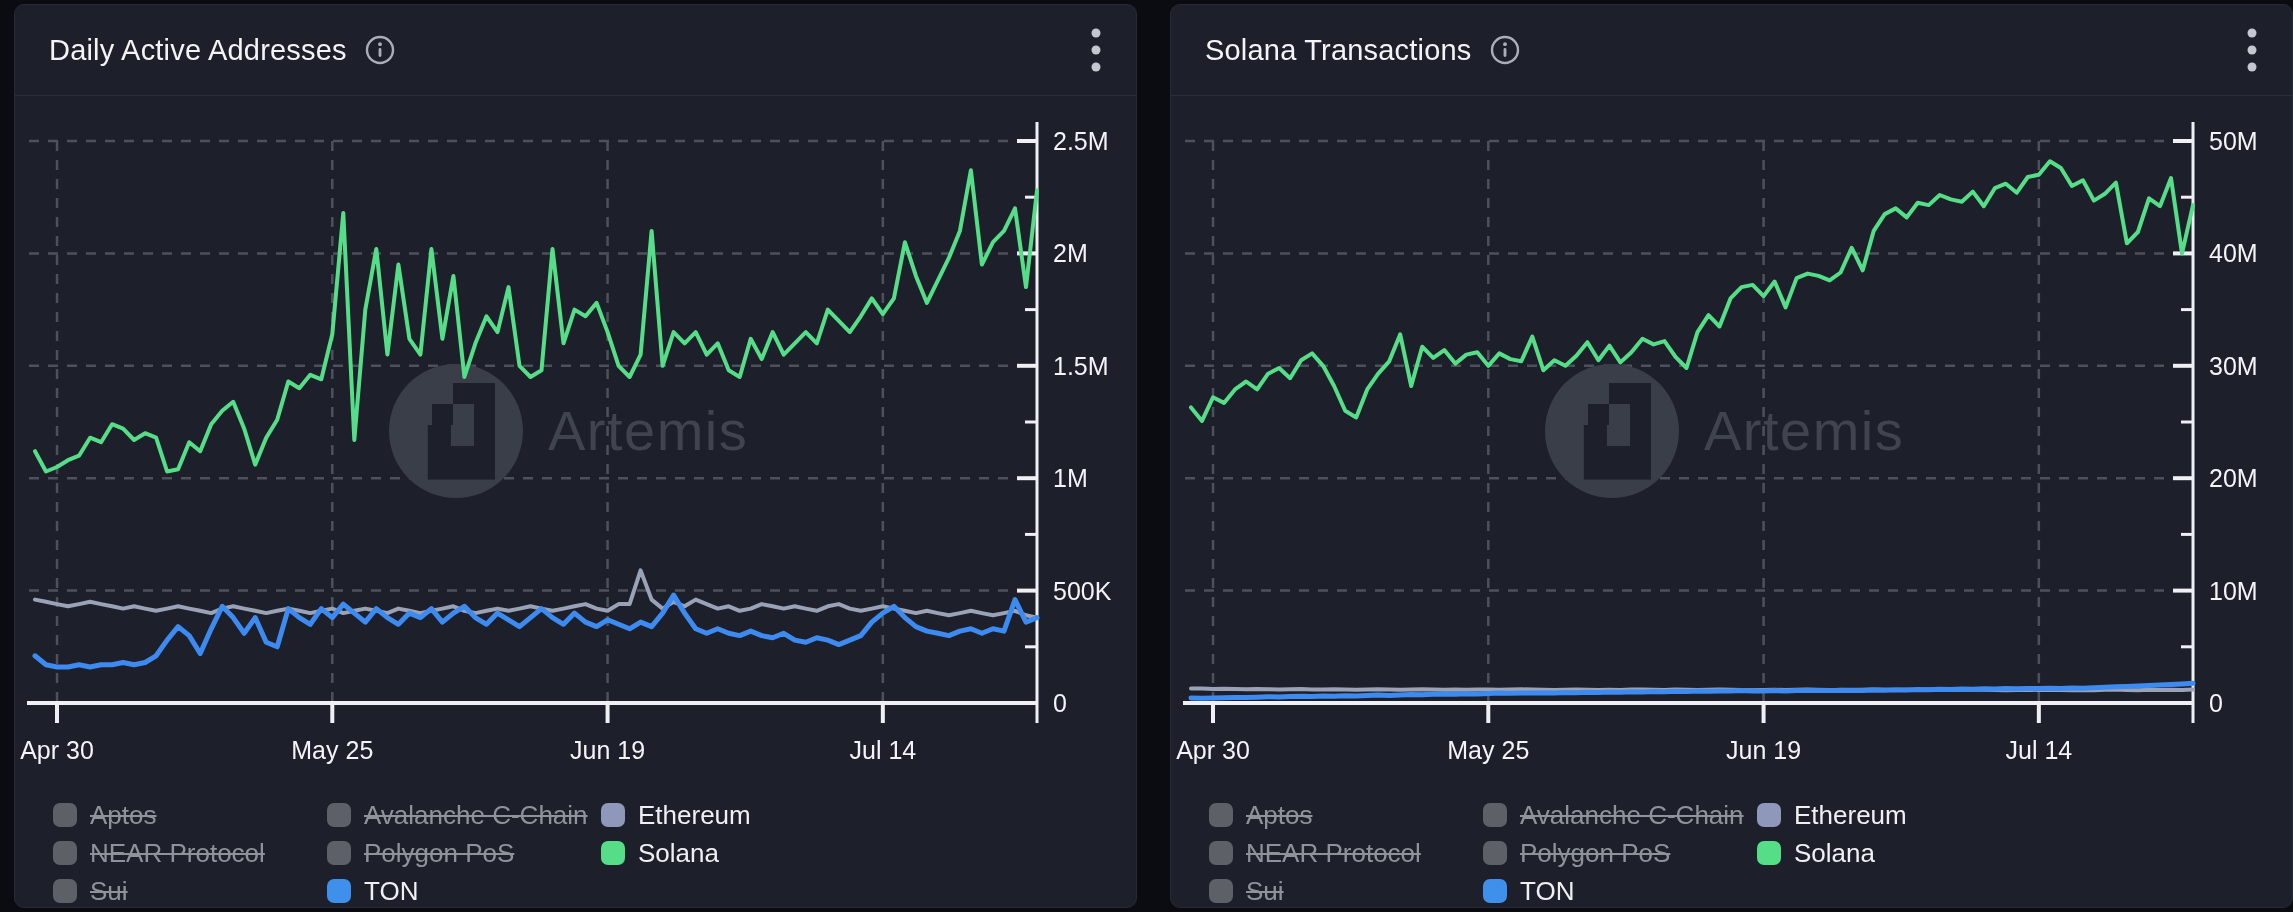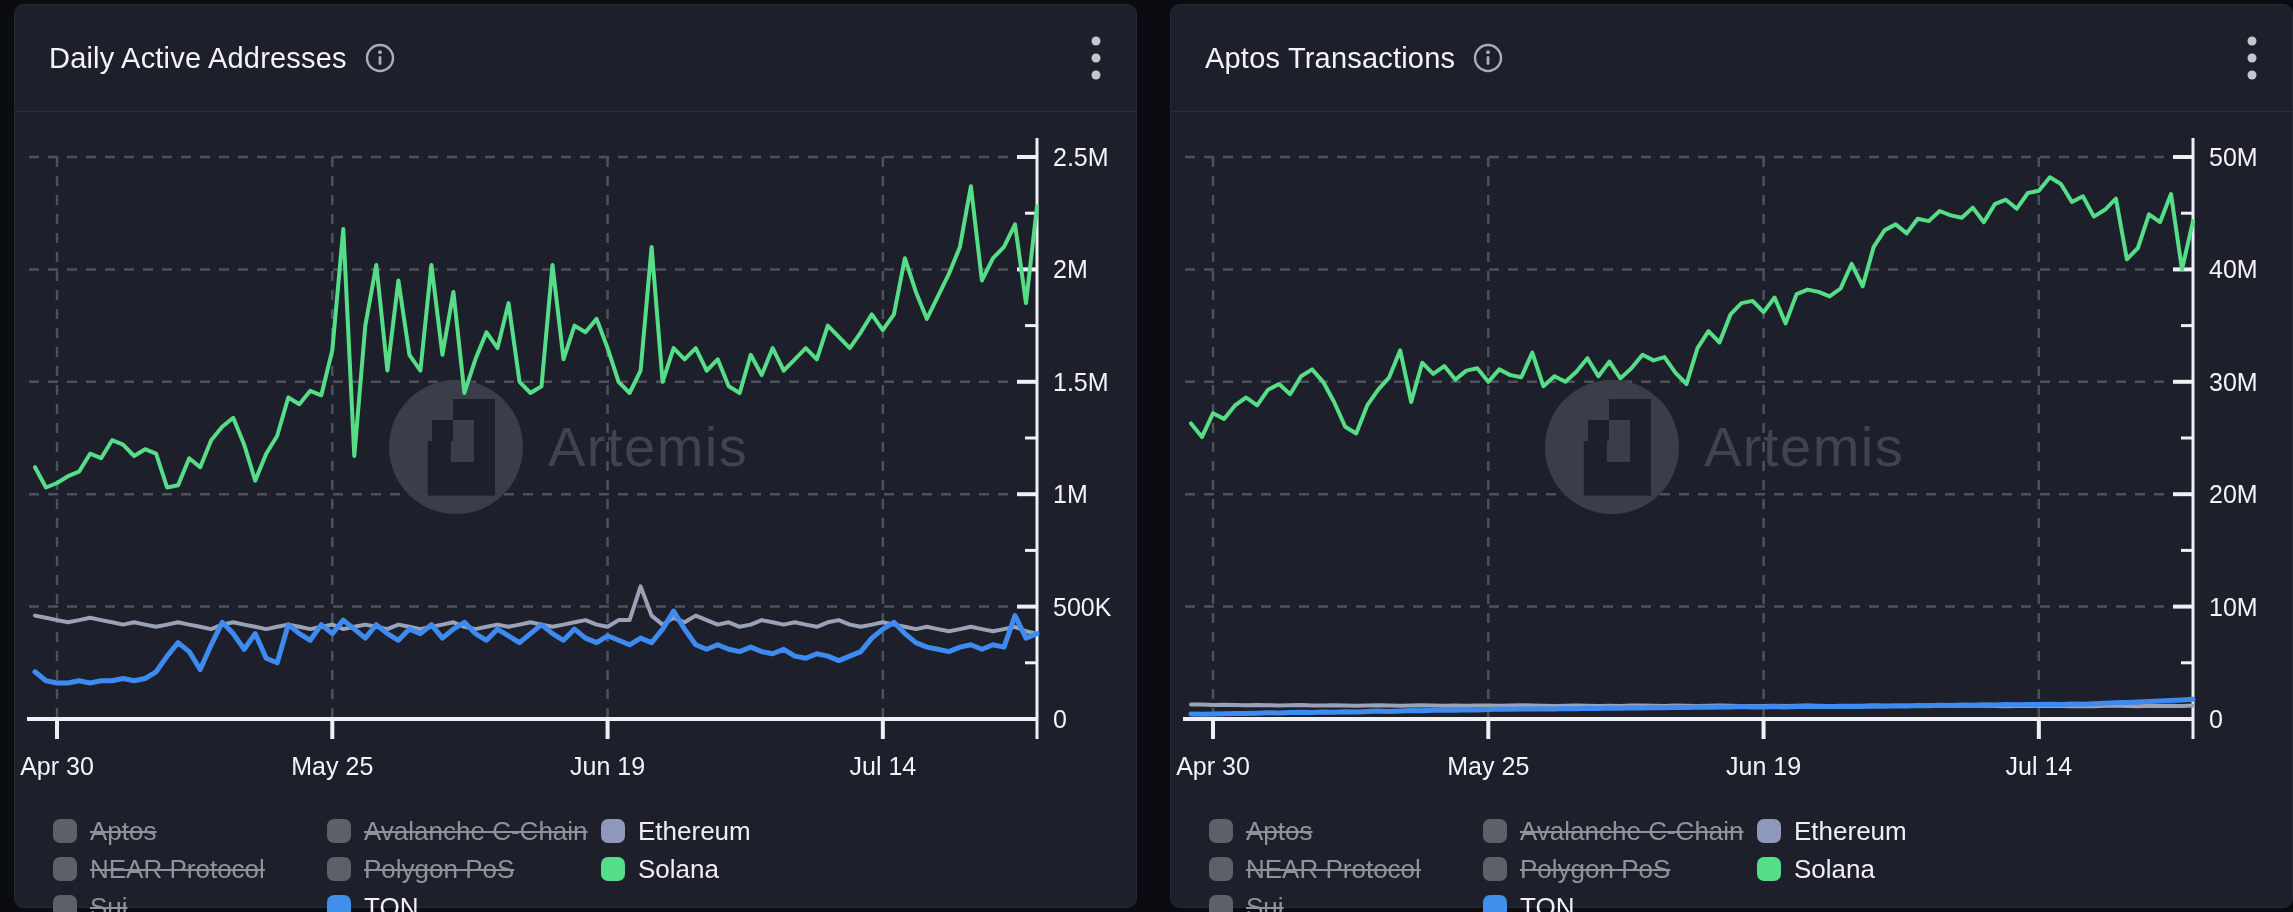--- a/index.html
+++ b/index.html
@@ -9,21 +9,21 @@
     font-family:"Liberation Sans",sans-serif;
     display:flex;gap:33px;padding:4px 0 0 14px;
   }
   .panel{
     width:1123px;height:904px;flex:none;
     background:#1d202a;border:1px solid #262a34;border-radius:10px;
     display:flex;flex-direction:column;box-sizing:border-box;
   }
   .panel-header{
     height:90px;flex:none;display:flex;align-items:center;justify-content:space-between;
-    padding:8px 34px;border-bottom:1px solid #2a2e38;
+    padding:0 34px;border-bottom:1px solid #2a2e38;
   }
   .title-wrap{display:flex;align-items:center;gap:18px;}
   .panel-title{font-size:29px;color:#f3f4f6;font-weight:400;letter-spacing:.2px;}
   .icon-btn{background:none;border:none;padding:0;display:flex;align-items:center;cursor:pointer;}
   svg.chart{display:block;width:1123px;height:690px;flex:none;}
   .legend{
     display:grid;grid-auto-flow:column;
     grid-template-rows:repeat(3,38px);
     grid-template-columns:274px 274px auto;
     margin:10px 0 0 30px;align-items:center;
@@ -142,21 +142,21 @@
       <div class="legend-item">
         <span class="sw" style="background: rgb(85, 222, 135);"></span>
         <span>Solana</span>
       </div>
     </div>
 </section>
 
 <section class="panel">
   <div class="panel-header">
     <div class="title-wrap">
-      <span class="panel-title">Aptos Transactions</span>
+      <span class="panel-title">Solana Transactions</span>
       <span class="icon-btn">
         <svg width="30" height="30" viewBox="0 0 30 30">
             <circle cx="15" cy="15" r="13" fill="none" stroke="#a9aeb8" stroke-width="2.4"></circle>
             <circle cx="15" cy="9.2" r="1.9" fill="#a9aeb8"></circle>
             <rect x="13.6" y="13" width="2.8" height="9" rx="1.4" fill="#a9aeb8"></rect>
           </svg>
       </span>
     </div>
     <button class="icon-btn">
       <svg width="12" height="52" viewBox="0 0 12 52">

